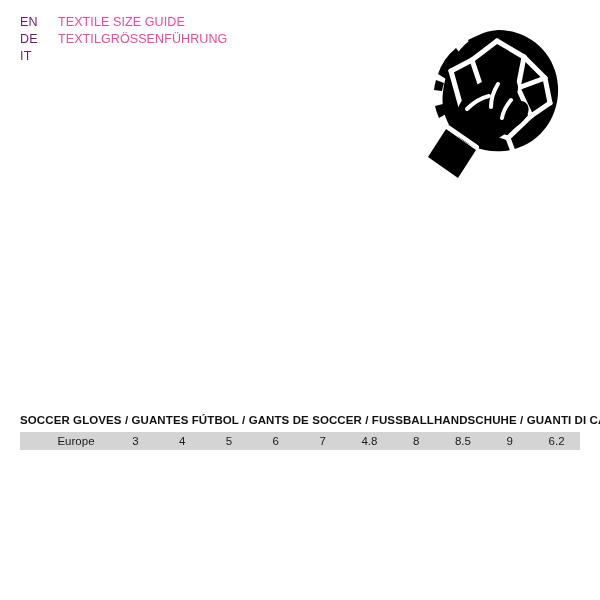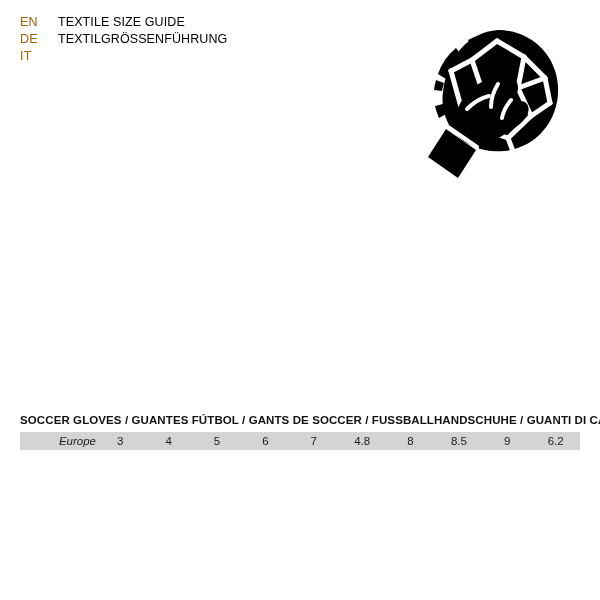--- a/index.html
+++ b/index.html
@@ -27,26 +27,26 @@
     display: flex;
     align-items: baseline;
     height: 17px;
     line-height: 17px;
   }
   .lang-code {
     width: 38px;
     flex: 0 0 38px;
     font-size: 12.5px;
     letter-spacing: 0.2px;
-    color: #a16207;
+    color: #701a75;
   }
   .lang-text {
     font-size: 12.5px;
     letter-spacing: 0.1px;
-    color: #000000;
+    color: #ec4899;
     white-space: nowrap;
   }
 
   
   #illustration {
     position: absolute;
     left: 398px;
     top: 8px;
     width: 190px;
     height: 190px;
@@ -82,24 +82,23 @@
   }
   table.size-table td {
     font-size: 11.5px;
     color: #1a1a1a;
     height: 18px;
     padding: 0;
     text-align: center;
     vertical-align: middle;
   }
   table.size-table td.rowhead {
-    text-align: right;
-    padding-left: 4px;
+    text-align: center;
+    padding-left: 20px;
     width: 72px;
-    font-style: italic;
   }
   table.size-table tr.row-plain td {
     background: #ffffff;
   }
 </style>
 </head>
 <body>
 
 <div id="lang-legend">
   <div class="lang-row">

